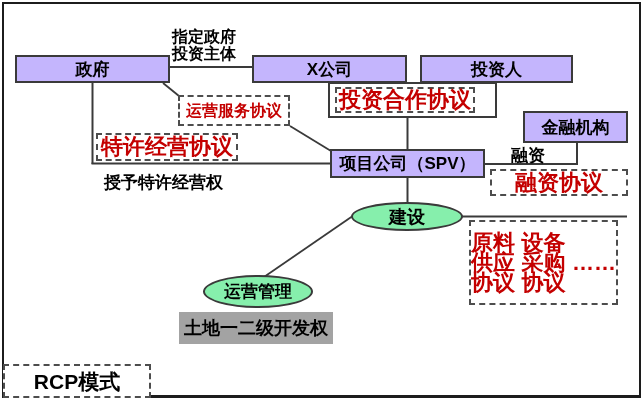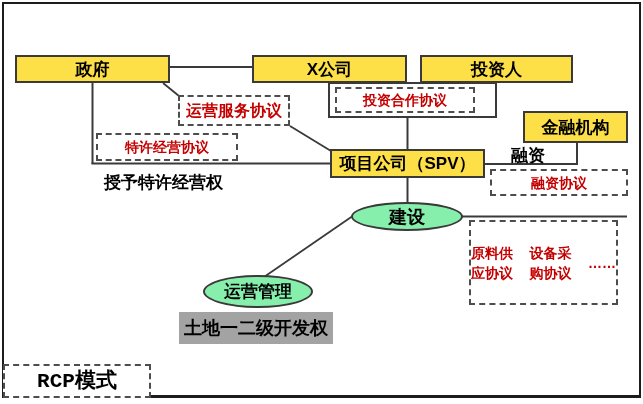--- a/index.html
+++ b/index.html
@@ -7,31 +7,31 @@
     position:relative;width:643px;height:404px;background:#ffffff;
     font-family:"Liberation Sans","DejaVu Sans",sans-serif;
     color:#000;overflow:hidden;
   }
   #frame{
     position:absolute;left:2px;top:2px;width:635px;height:391px;
     border:2px solid #1c1c1c;border-bottom-width:3px;z-index:0;
   }
   #lines{position:absolute;left:0;top:0;width:643px;height:404px;z-index:1;pointer-events:none;}
   .box{
-    position:absolute;background:#fde047;border:2px solid #3a3a3a;
+    position:absolute;background:#c4b5fd;border:2px solid #3a3a3a;
     display:flex;align-items:center;justify-content:center;
     font-weight:bold;font-size:17px;line-height:1;z-index:4;box-sizing:border-box;
   }
   .mergeRect{
     position:absolute;background:#fff;border:2px solid #3a3a3a;z-index:2;box-sizing:border-box;
   }
   .dashed{
     position:absolute;background:#fff;border:2px dashed #4d4d4d;
     display:flex;align-items:center;justify-content:center;
-    font-weight:bold;font-size:14px;line-height:1;z-index:3;box-sizing:border-box;
+    font-weight:bold;font-size:22px;line-height:1;z-index:3;box-sizing:border-box;
   }
   .red{color:#C40000;}
   .ellipse{
     position:absolute;background:#86efac;border:2px solid #3a3a3a;border-radius:50%;
     display:flex;align-items:center;justify-content:center;
     font-weight:bold;z-index:4;box-sizing:border-box;
   }
   .freeText{position:absolute;font-weight:bold;z-index:5;line-height:1;}
   .supplyLines{flex-direction:row;gap:3px;}
   .supplyLines div{line-height:20px;}
@@ -100,34 +100,36 @@
   <div class="dashed red" style="left:490px;top:169px;width:138px;height:27px;">
     <span>融资协议</span>
   </div>
 
   <div class="dashed red supplyLines" style="left:469px;top:220px;width:149px;height:85px;display:flex;">
     <div>原料供应协议</div>
     <div>设备采购协议</div>
     <div>……</div>
   </div>
 
-  <div class="dashed" id="rcpBox" style="left:3px;top:364px;width:148px;height:34px;font-family:Liberation Mono, monospace;">
+  <div class="dashed" id="rcpBox" style="left:3px;top:364px;width:148px;height:34px;">
     <span>RCP模式</span>
   </div>
 
   <div class="ellipse" style="left:351px;top:202px;width:112px;height:29px;font-size:18px;">
     <span>建设</span>
   </div>
 
   <div class="ellipse" style="left:203px;top:275px;width:110px;height:33px;font-size:17px;">
     <span>运营管理</span>
   </div>
 
   <div id="landRight" style="left:179px;top:312px;width:154px;height:32px;">
     <span>土地一二级开发权</span>
   </div>
 
+  <div class="freeText" id="designate" style="left:172px;top:28px;">指定政府
+投资主体</div>
 
   <div class="freeText" style="left:104px;top:174px;font-size:17px;">授予特许经营权</div>
 
   <div class="freeText" style="left:511px;top:147px;font-size:17px;">融资</div>
 
 </div>
 
 </body></html>

